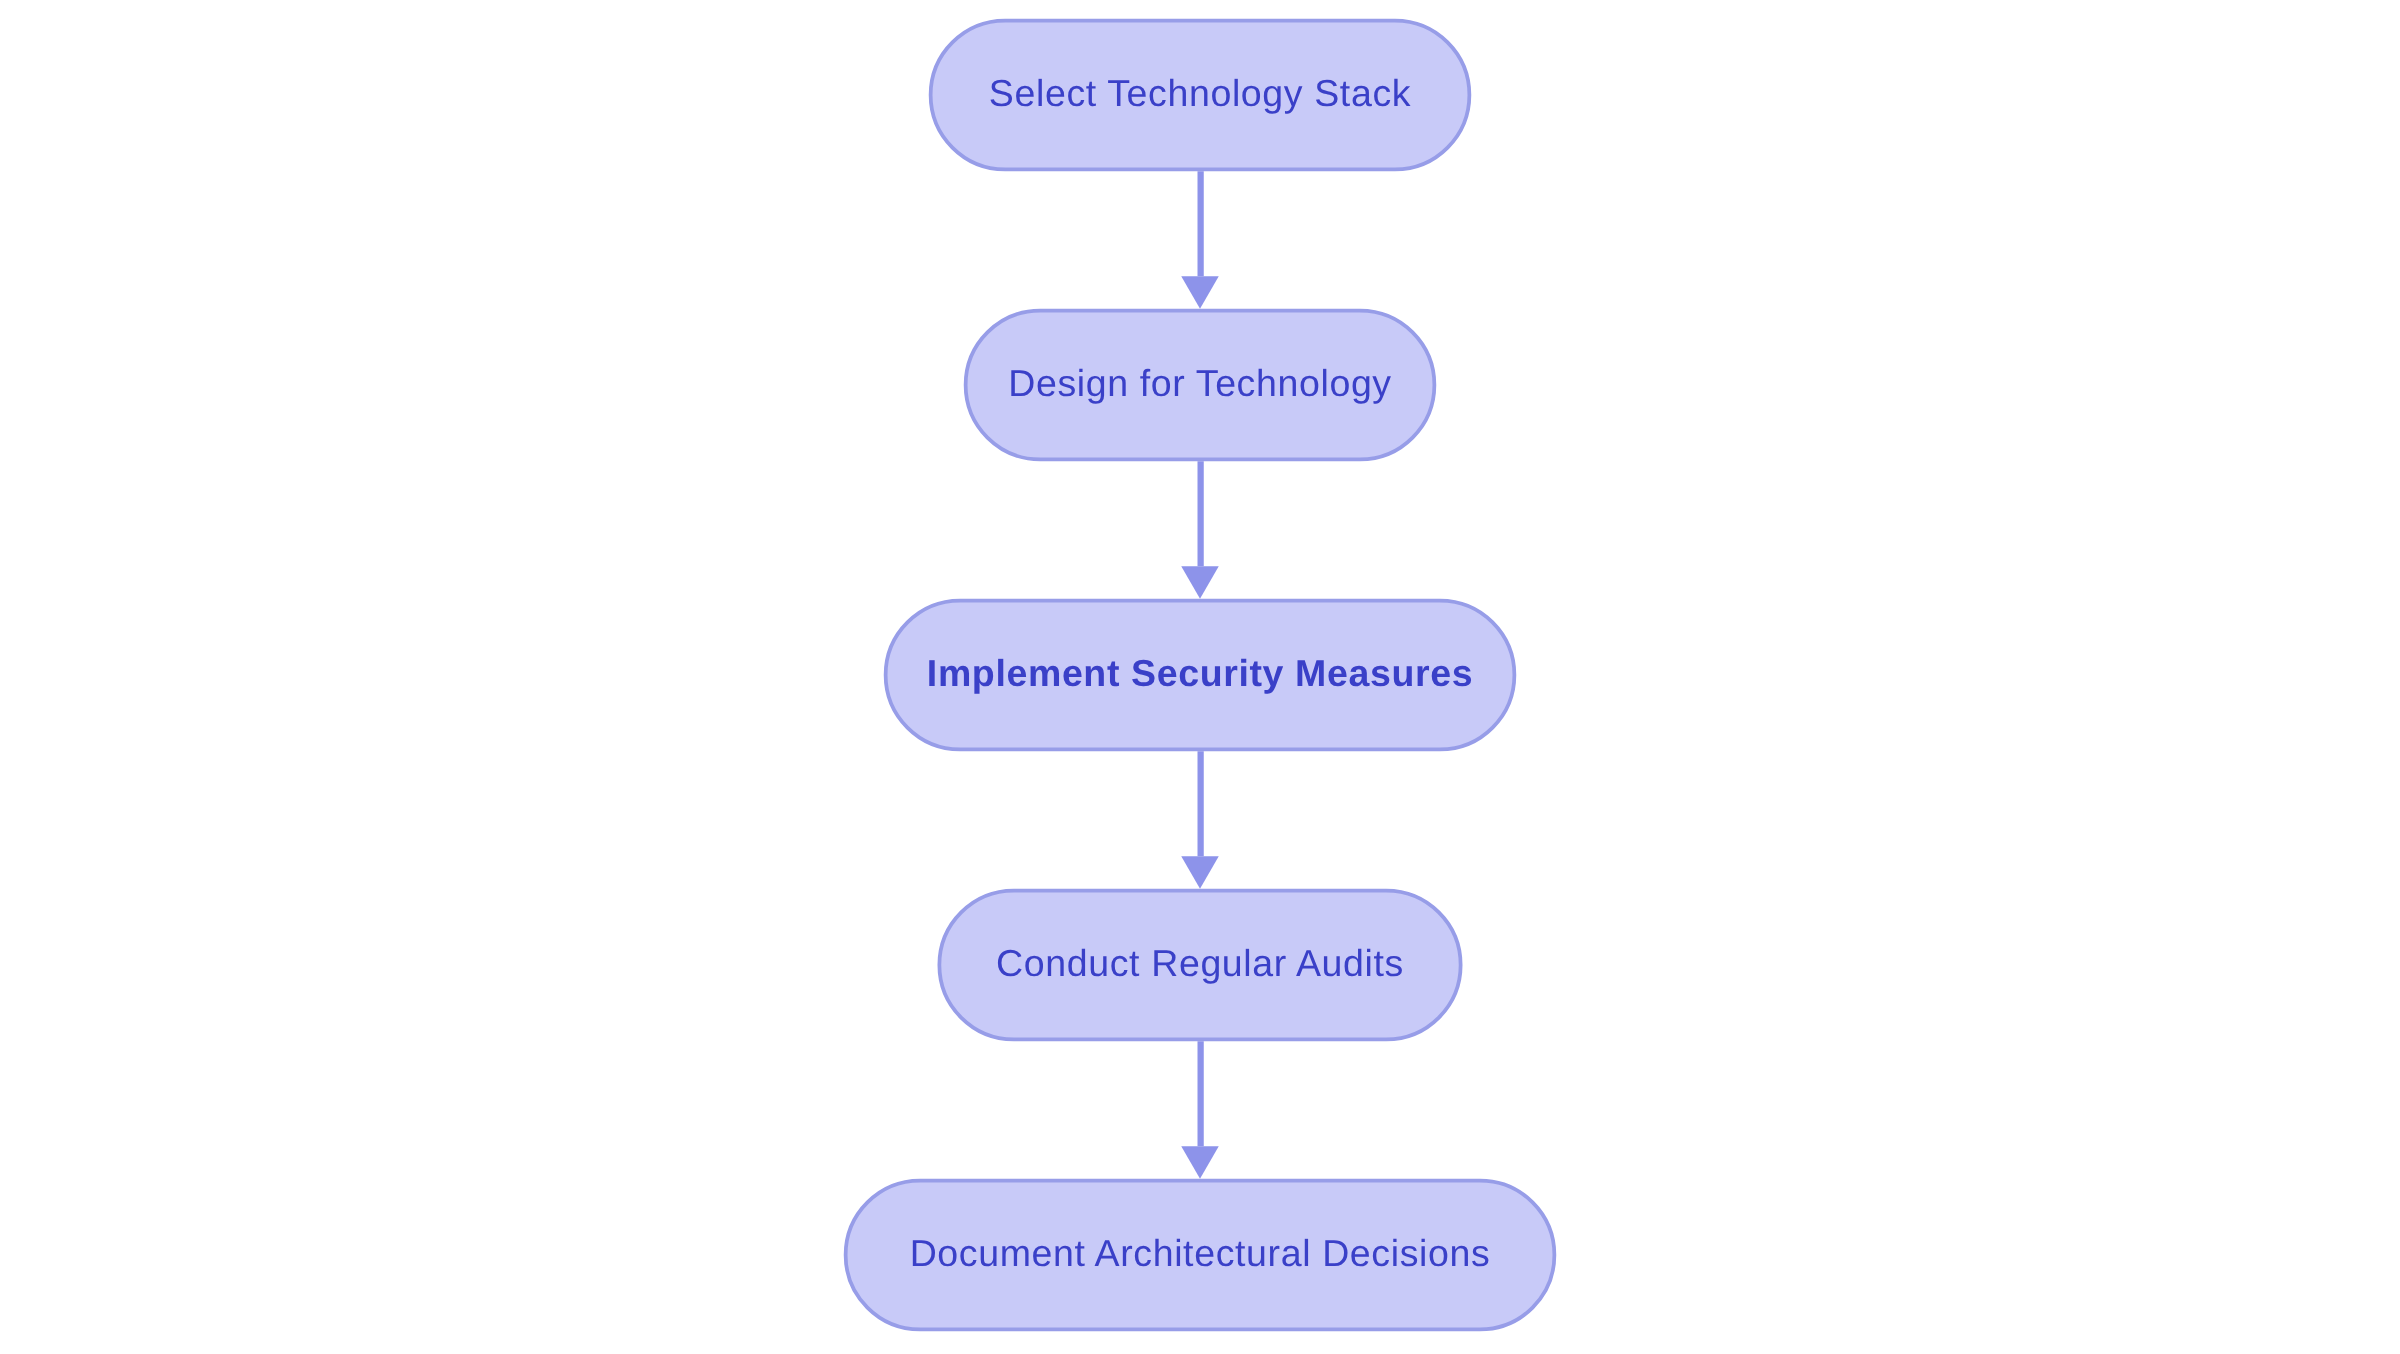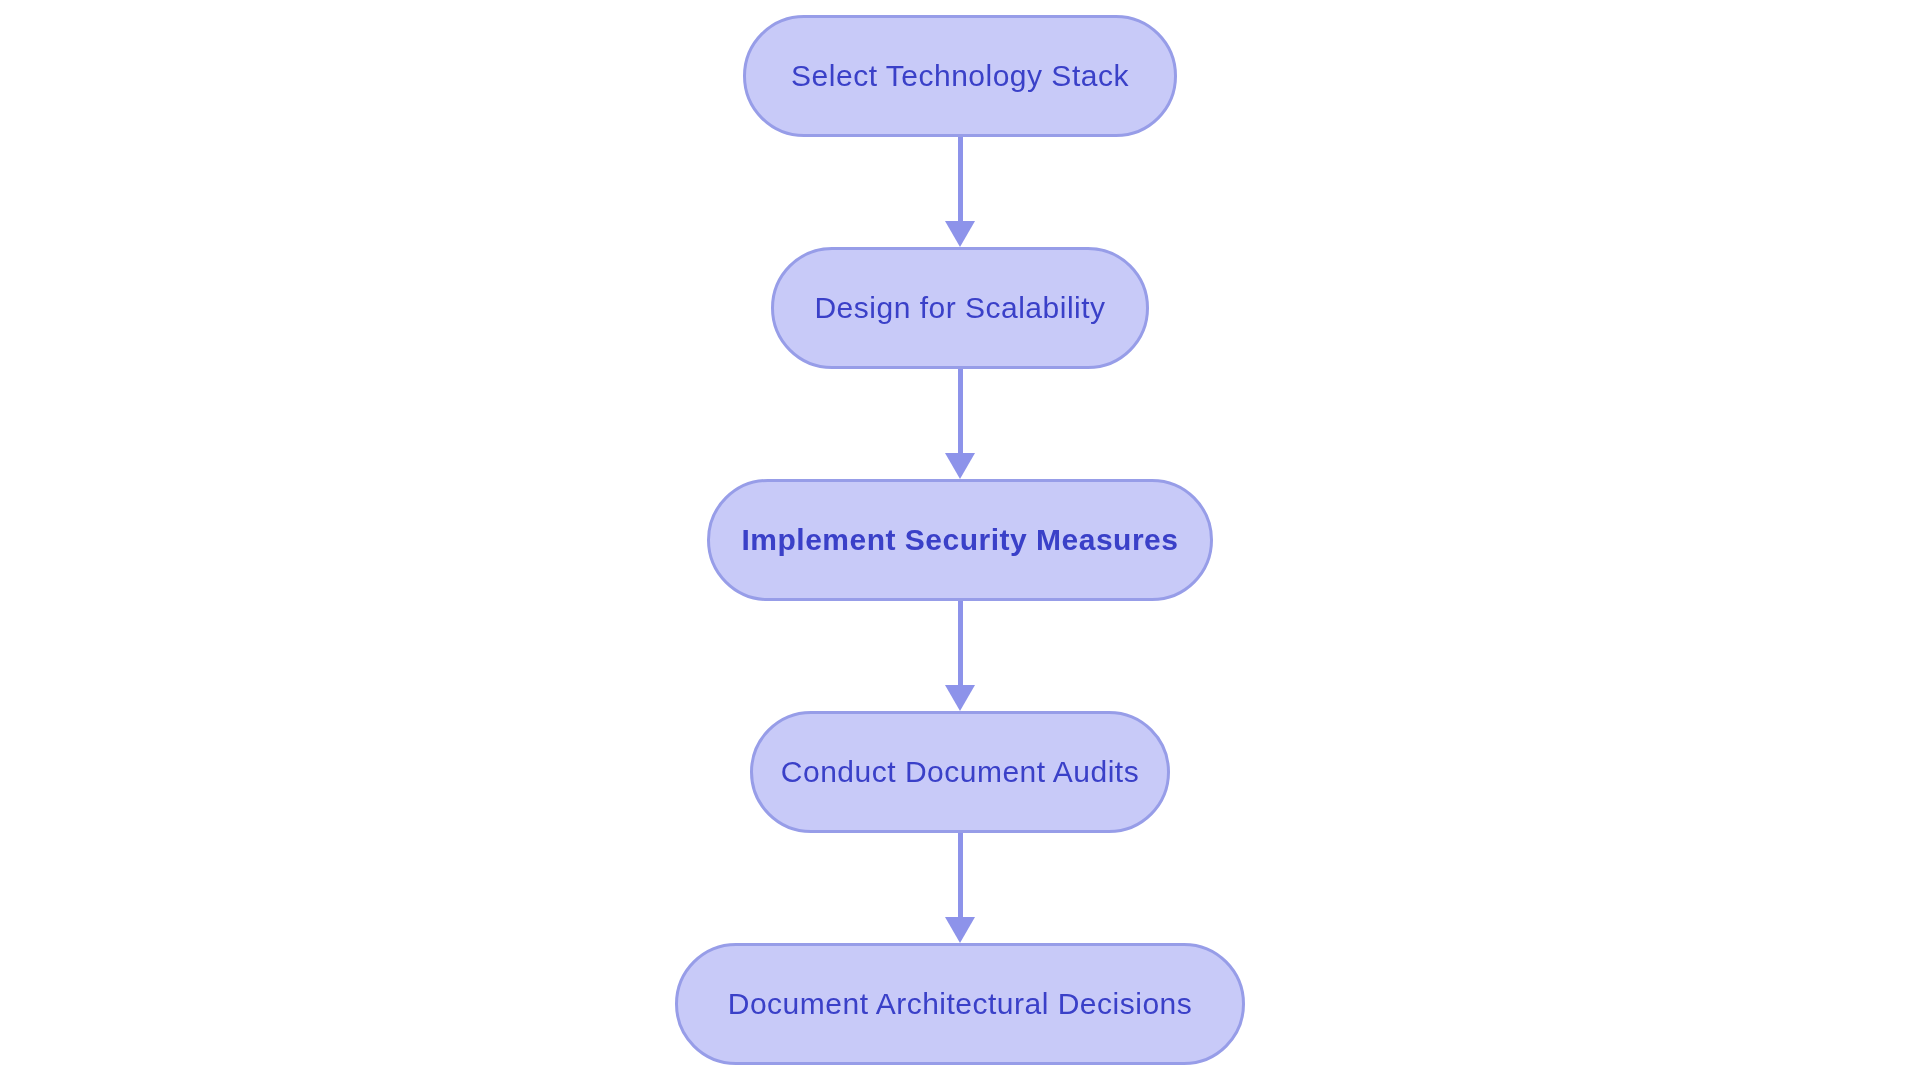--- a/index.html
+++ b/index.html
@@ -75,39 +75,39 @@
   <div class="node n1">
     <span>Select Technology Stack</span>
   </div>
 
   <div class="arrow a1">
     <div class="shaft"></div>
     <div class="head"></div>
   </div>
 
   <div class="node n2">
-    <span>Design for Scalability</span>
+    <span>Design for Technology</span>
   </div>
 
   <div class="arrow a2">
     <div class="shaft"></div>
     <div class="head"></div>
   </div>
 
   <div class="node n3">
     <span>Implement Security Measures</span>
   </div>
 
   <div class="arrow a3">
     <div class="shaft"></div>
     <div class="head"></div>
   </div>
 
   <div class="node n4">
-    <span>Conduct Document Audits</span>
+    <span>Conduct Regular Audits</span>
   </div>
 
   <div class="arrow a4">
     <div class="shaft"></div>
     <div class="head"></div>
   </div>
 
   <div class="node n5">
     <span>Document Architectural Decisions</span>
   </div>

